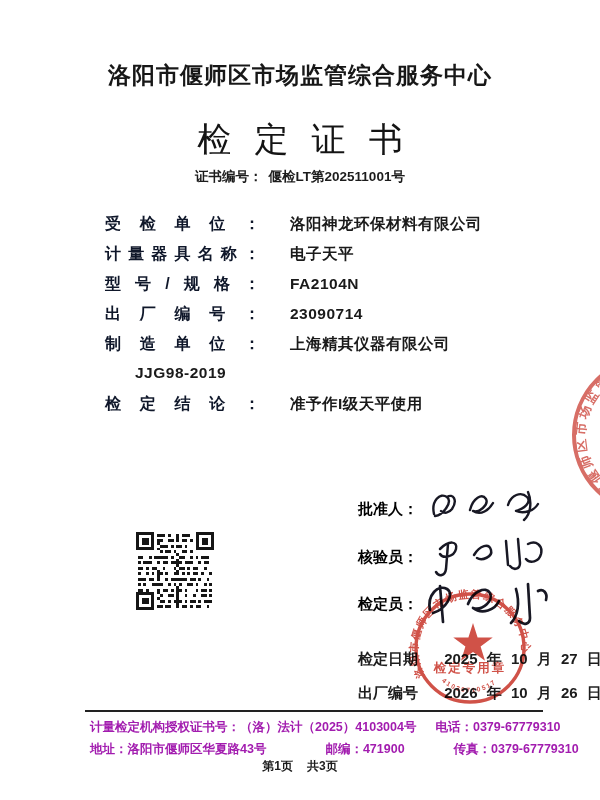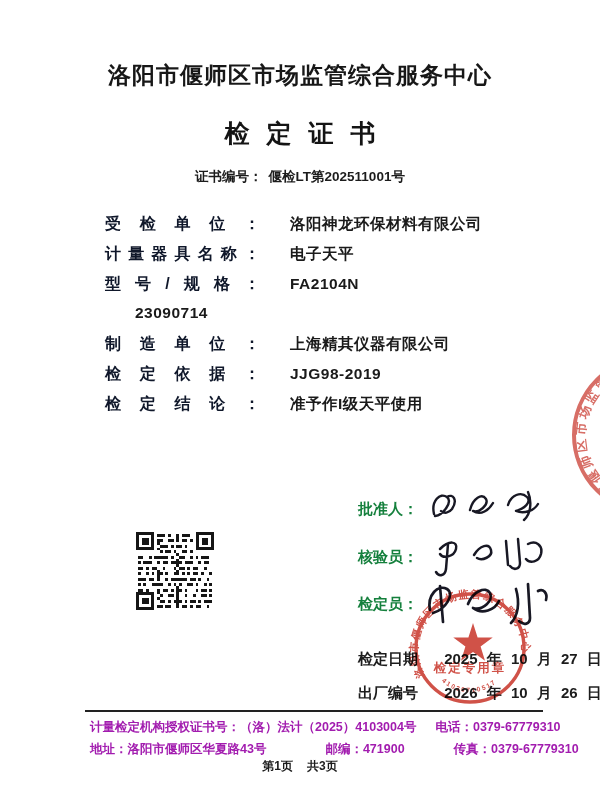--- a/index.html
+++ b/index.html
@@ -16,21 +16,21 @@
   
   .org-name {
     top:60px; left:0; width:600px;
     text-align:center;
     font-size:23px; font-weight:700; letter-spacing:1px;
     color:#171717;
   }
   .cert-title {
     top:117px; left:0; width:600px;
     text-align:center;
-    font-size:25px; font-weight:700;
+    font-size:34px; font-weight:400;
     letter-spacing:0.68em; text-indent:0.68em;
     color:#141414;
   }
   .cert-no-line {
     top:168px; left:0; width:600px;
     text-align:center;
     font-size:13.5px; font-weight:700;
   }
   .cert-no-line .val { margin-left:6px; }
 
@@ -46,21 +46,21 @@
   .fvalue {
     margin-left:30px;
     font-size:15.5px; font-weight:700;
     letter-spacing:0.5px;
     color:#1a1a1a;
     white-space:nowrap;
   }
 
   
   .sig-row { position:absolute; left:358px; }
-  .sig-label { font-size:15px; font-weight:700; color:#15803d; }
+  .sig-label { font-size:15px; font-weight:700; color:#000000; }
   .sig-ink { position:absolute; }
   .sig-ink path { stroke:#181824; fill:none; stroke-linecap:round; stroke-linejoin:round; }
 
   
   .date-row { position:absolute; left:358px; font-size:15px; font-weight:700; white-space:nowrap; }
   .date-row .dval { margin-left:22px; word-spacing:5px; }
 
   
   .divider { top:710px; left:85px; width:458px; height:0; border-top:2px solid #222; }
   .footer-line { left:90px; width:470px; font-size:12.5px; font-weight:700; white-space:nowrap; color:#a21caf; }
@@ -94,28 +94,28 @@
   </div>
   <div class="field-row">
     <span class="flabel">计量器具名称：</span>
     <span class="fvalue">电子天平</span>
   </div>
   <div class="field-row">
     <span class="flabel">型号/规格：</span>
     <span class="fvalue">FA2104N</span>
   </div>
   <div class="field-row">
+    <span class="flabel">出厂编号：</span>
     <span class="fvalue">23090714</span>
   </div>
   <div class="field-row">
     <span class="flabel">制造单位：</span>
     <span class="fvalue">上海精其仪器有限公司</span>
   </div>
   <div class="field-row">
-    <span class="flabel">检定依据：</span>
     <span class="fvalue">JJG98-2019</span>
   </div>
   <div class="field-row">
     <span class="flabel">检定结论：</span>
     <span class="fvalue">准予作I级天平使用</span>
   </div>
 </div>
 
 <div class="abs qr">
   <svg viewBox="0 0 29 29">

